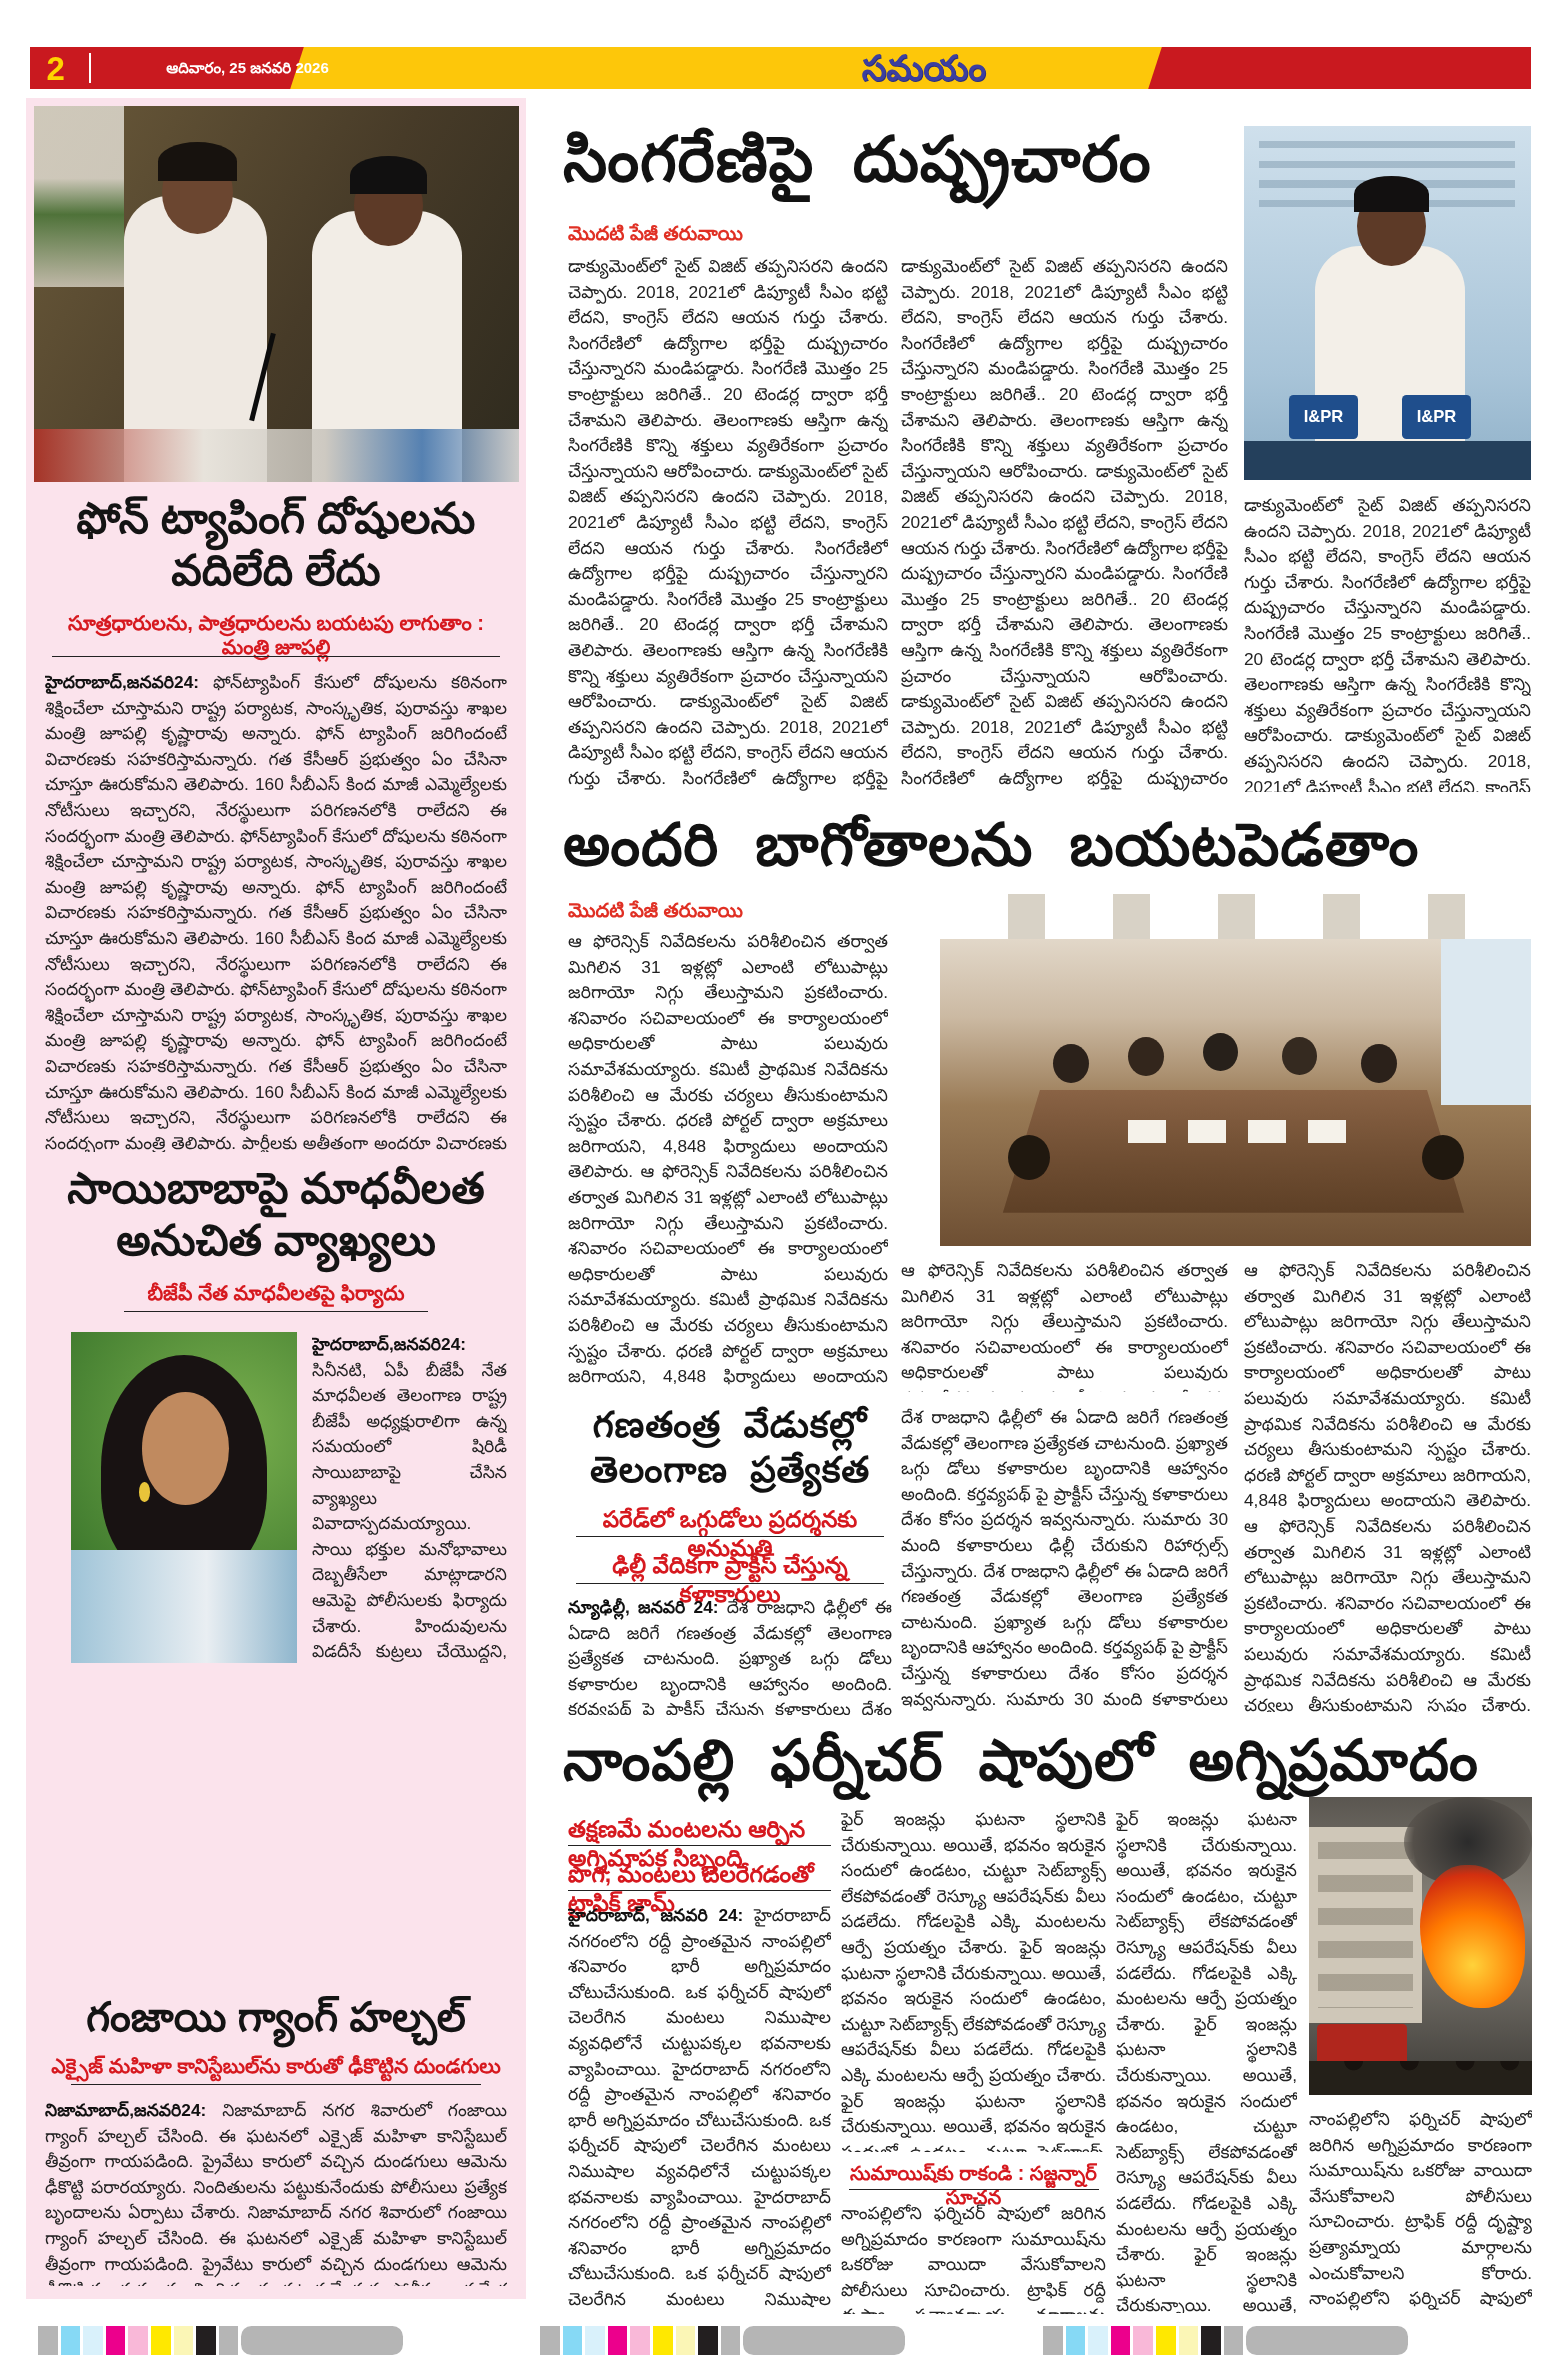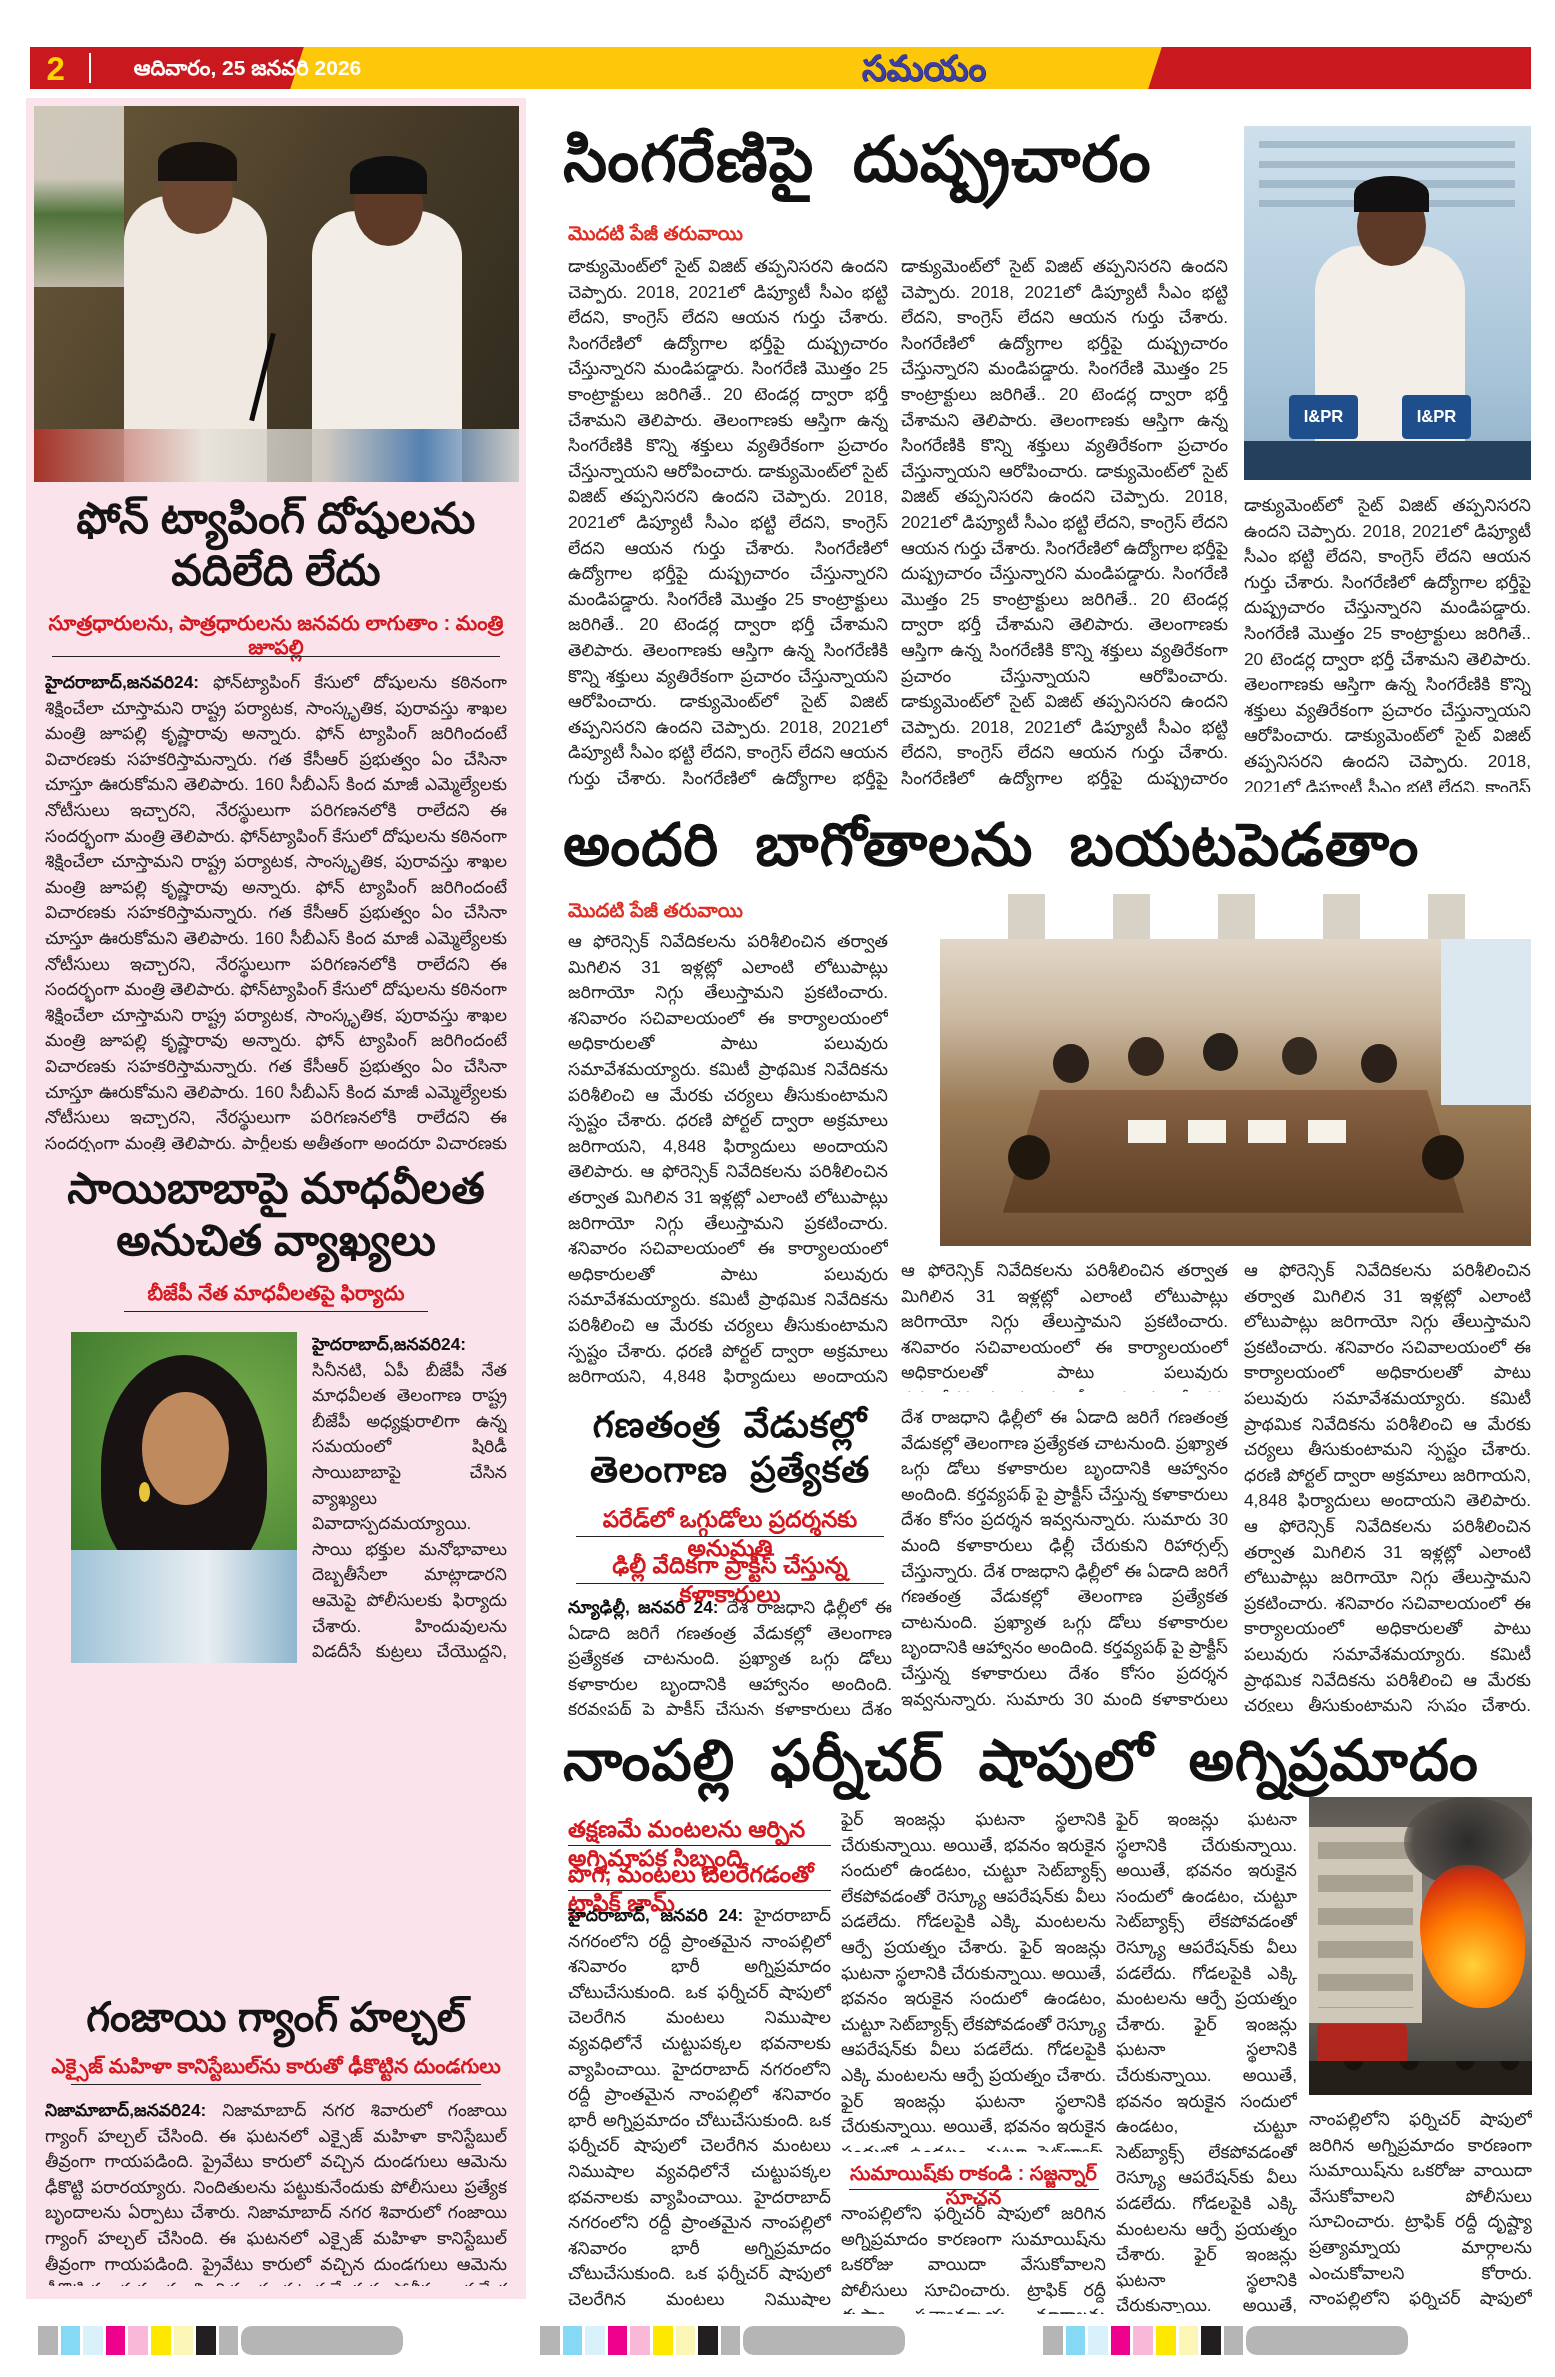--- a/index.html
+++ b/index.html
@@ -6,21 +6,21 @@
   .page{position:relative;width:1555px;height:2377px;background:#ffffff;overflow:hidden;
         font-family:"Liberation Sans","DejaVu Sans",sans-serif;color:#1b1b1b;}
 
   
   .band{position:absolute;left:30px;top:47px;width:1501px;height:42px;background:#c9191f;}
   .band-yellow{position:absolute;left:267px;top:0;width:858px;height:42px;background:#fdc70a;
                transform:skewX(-18deg);}
   .pageno{position:absolute;left:16.6px;top:1.5px;font-size:33px;font-weight:800;color:#ffd400;line-height:39px;}
   .band-div{position:absolute;left:59px;top:6px;width:2.3px;height:30px;background:#ffffff;}
   .band-date{position:absolute;left:71px;top:0;width:293px;height:42px;line-height:42px;text-align:center;
-             color:#ffffff;font-size:21px;font-weight:700;}
+             color:#ffffff;font-size:15px;font-weight:700;}
   .masthead{position:absolute;left:474px;top:0;width:482px;height:44px;line-height:41px;text-align:right;
             color:#3c3f9f;font-size:35px;font-weight:800;text-shadow:0.8px 0.8px 0 #2b2e7a;}
   .band-url{position:absolute;right:21px;top:0;width:391px;height:42px;line-height:42px;text-align:right;
             color:#ffffff;font-size:20.3px;}
 
   
   .leftcol{position:absolute;left:26px;top:98px;width:500px;height:2201px;background:#fbe3ec;}
   .headline-s{position:absolute;left:13.5px;right:13.5px;text-align:center;font-weight:800;color:#141414;
               font-size:43px;line-height:1.2;}
   .headline-xs{position:absolute;left:13.5px;right:13.5px;text-align:center;font-weight:800;color:#141414;
@@ -67,21 +67,21 @@
       <div class="ph" style="left:128px;top:45px;width:71px;height:83px;background:#6b4630;border-radius:50%;"></div>
       <div class="ph" style="left:124px;top:36px;width:79px;height:39px;background:#17120e;border-radius:50% 50% 0 0;"></div>
       <div class="ph" style="left:278px;top:105px;width:150px;height:271px;background:#f2ede6;border-radius:45px 45px 0 0;"></div>
       <div class="ph" style="left:320px;top:59px;width:69px;height:81px;background:#5d3a27;border-radius:50%;"></div>
       <div class="ph" style="left:316px;top:50px;width:77px;height:38px;background:#111010;border-radius:50% 50% 0 0;"></div>
       <div class="ph" style="left:226px;top:226px;width:4.5px;height:90px;background:#0c0c0c;transform:rotate(14deg);"></div>
       <div class="ph" style="left:0;bottom:0;width:100%;height:53px;background:linear-gradient(90deg,#b33026,#e6e2da 35%,#c7c3bb 60%,#3a6ea8 80%,#e8e8e8);opacity:.85;"></div>
     </div>
 
     <div class="headline-s" style="top:395px;">ఫోన్ ట్యాపింగ్ దోషులను వదిలేది లేదు </div>
-    <div class="subhead" style="top:513px;">సూత్రధారులను, పాత్రధారులను జనవరు లాగుతాం : మంత్రి జూపల్లి </div>
+    <div class="subhead" style="top:513px;">సూత్రధారులను, పాత్రధారులను బయటపు లాగుతాం : మంత్రి జూపల్లి </div>
     <div class="rule" style="top:558px;left:26px;right:26px;"></div>
     <div class="bodytxt" style="top:572px;left:19px;right:19px;height:482px;">
       <span class="dateline">హైదరాబాద్,జనవరి24: </span>
       <span>ఫోన్‌ట్యాపింగ్ కేసులో దోషులను కఠినంగా శిక్షించేలా చూస్తామని రాష్ట్ర పర్యాటక, సాంస్కృతిక, పురావస్తు శాఖల మంత్రి జూపల్లి కృష్ణారావు అన్నారు. ఫోన్ ట్యాపింగ్ జరిగిందంటే విచారణకు సహకరిస్తామన్నారు. గత కేసీఆర్ ప్రభుత్వం ఏం చేసినా చూస్తూ ఊరుకోమని తెలిపారు. 160 సీబీఎస్ కింద మాజీ ఎమ్మెల్యేలకు నోటీసులు ఇచ్చారని, నేరస్థులుగా పరిగణనలోకి రాలేదని ఈ సందర్భంగా మంత్రి తెలిపారు. ఫోన్‌ట్యాపింగ్ కేసులో దోషులను కఠినంగా శిక్షించేలా చూస్తామని రాష్ట్ర పర్యాటక, సాంస్కృతిక, పురావస్తు శాఖల మంత్రి జూపల్లి కృష్ణారావు అన్నారు. ఫోన్ ట్యాపింగ్ జరిగిందంటే విచారణకు సహకరిస్తామన్నారు. గత కేసీఆర్ ప్రభుత్వం ఏం చేసినా చూస్తూ ఊరుకోమని తెలిపారు. 160 సీబీఎస్ కింద మాజీ ఎమ్మెల్యేలకు నోటీసులు ఇచ్చారని, నేరస్థులుగా పరిగణనలోకి రాలేదని ఈ సందర్భంగా మంత్రి తెలిపారు. ఫోన్‌ట్యాపింగ్ కేసులో దోషులను కఠినంగా శిక్షించేలా చూస్తామని రాష్ట్ర పర్యాటక, సాంస్కృతిక, పురావస్తు శాఖల మంత్రి జూపల్లి కృష్ణారావు అన్నారు. ఫోన్ ట్యాపింగ్ జరిగిందంటే విచారణకు సహకరిస్తామన్నారు. గత కేసీఆర్ ప్రభుత్వం ఏం చేసినా చూస్తూ ఊరుకోమని తెలిపారు. 160 సీబీఎస్ కింద మాజీ ఎమ్మెల్యేలకు నోటీసులు ఇచ్చారని, నేరస్థులుగా పరిగణనలోకి రాలేదని ఈ సందర్భంగా మంత్రి తెలిపారు. </span>
       <span>పార్టీలకు అతీతంగా అందరూ విచారణకు వచ్చారని మంత్రి జూపల్లి పేర్కొన్నారు. </span>
     </div>
 
     <div class="headline-s" style="top:1065px;">సాయిబాబాపై మాధవీలత అనుచిత వ్యాఖ్యలు </div>
     <div class="subhead" style="top:1183px;">బీజేపీ నేత మాధవీలతపై ఫిర్యాదు </div>
     <div class="rule" style="top:1213px;left:98px;right:98px;"></div>

